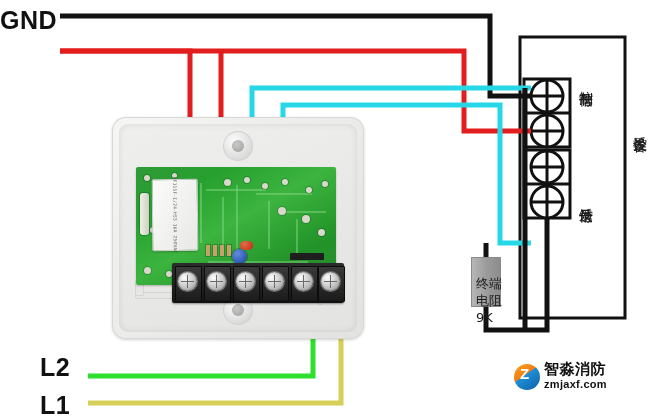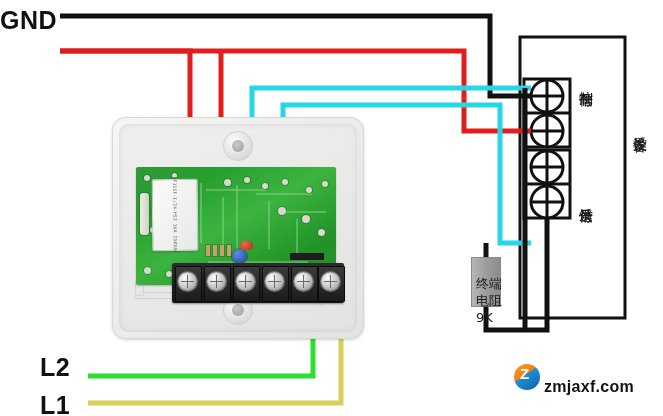--- a/index.html
+++ b/index.html
@@ -83,21 +83,21 @@
   #wm{position:absolute;left:470px;top:358px;width:193px;height:52px;}
   .wm-faint{position:absolute;left:0px;top:8px;font-size:25px;color:#cfd4d8;
        font-family:"DejaVu Sans","Liberation Sans",sans-serif;letter-spacing:2px;opacity:.85;}
   .wm-logo{position:absolute;left:44px;top:6px;width:26px;height:26px;border-radius:50%;
        background:linear-gradient(145deg,#f5a623 0%,#f07d10 42%,#1e8fd5 43%,#0f5fa8 100%);
        box-shadow:0 0 0 1px rgba(255,255,255,.7);}
   .wm-logo::after{content:"Z";position:absolute;left:6px;top:1px;font-size:15px;font-weight:700;
        color:#fff;font-family:"Liberation Sans",sans-serif;}
   .wm-cn{position:absolute;left:74px;top:2px;font-size:15px;font-weight:700;color:#111;
        font-family:"DejaVu Sans","Liberation Sans",sans-serif;letter-spacing:.5px;}
-  .wm-url{position:absolute;left:74px;top:20px;font-size:16px;font-weight:700;color:#111;
+  .wm-url{position:absolute;left:74px;top:20px;font-size:11px;font-weight:700;color:#111;
        font-family:"Liberation Sans",sans-serif;letter-spacing:.3px;}
 </style>
 </head>
 <body>
 
 <div id="stage">
 
   <svg id="diagram" viewBox="0 0 663 416">
 
     <rect x="520" y="37" width="105" height="281" fill="#ffffff" stroke="#111111" stroke-width="3"></rect>
@@ -230,16 +230,17 @@
   <div class="lbl lbl-gnd">GND</div>
   <div class="lbl lbl-l2">L2</div>
   <div class="lbl lbl-l1">L1</div>
 
   <div class="cn cn-ctrl">控制信号</div>
   <div class="cn cn-fb">反馈信号</div>
   <div class="cn cn-dev">受控设备</div>
 
   <div id="wm">
     <div class="wm-logo"></div>
+    <div class="wm-cn">智淼消防</div>
     <div class="wm-url">zmjaxf.com</div>
   </div>
 
 </div>
 
 </body></html>

